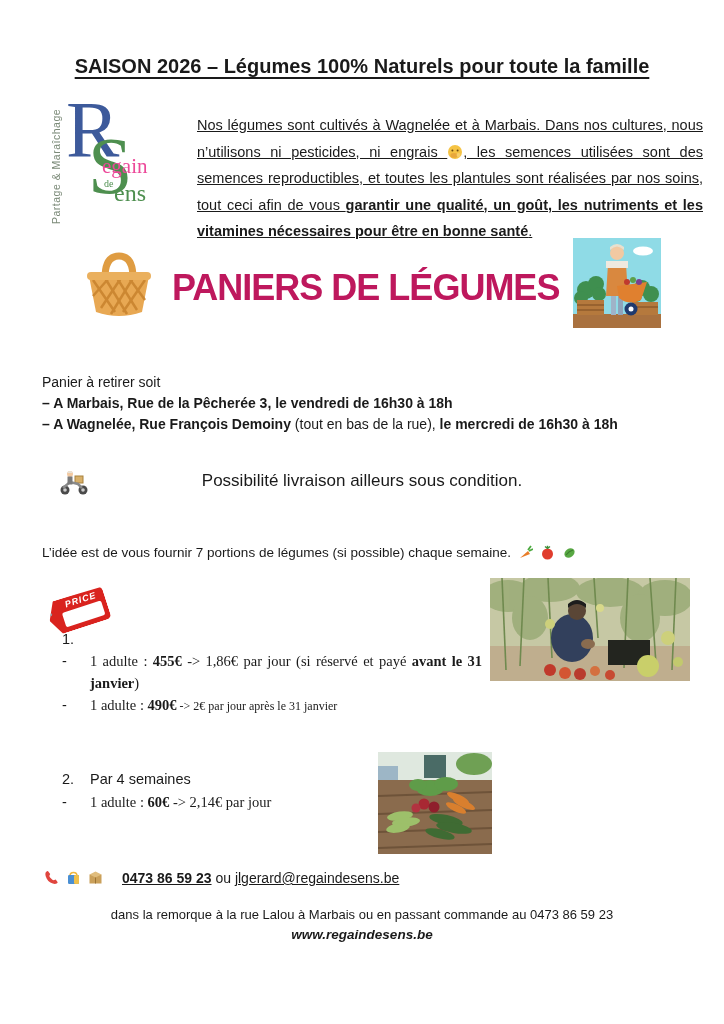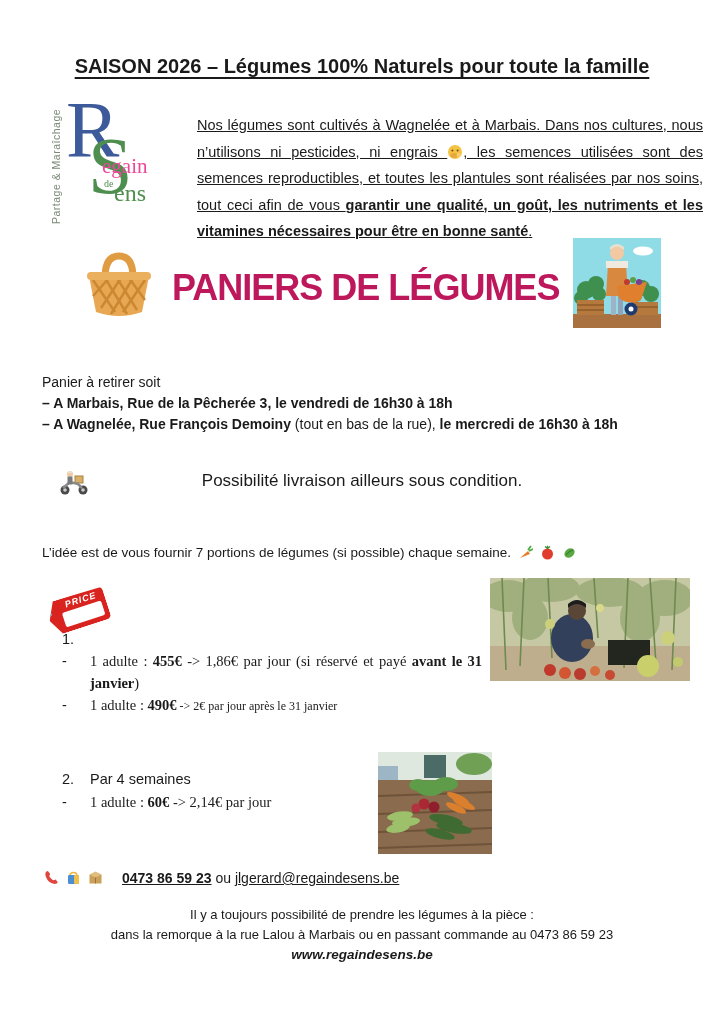--- a/index.html
+++ b/index.html
@@ -332,18 +332,17 @@
       <svg viewBox="0 0 15 15" width="15" height="15">
           <rect x="1.5" y="4.5" width="12" height="9" fill="#caa05a"></rect>
           <polygon points="1.5,4.5 7.5,1.5 13.5,4.5 7.5,7.5" fill="#e0bd7d"></polygon>
           <line x1="7.5" y1="7.5" x2="7.5" y2="13.5" stroke="#9c7334" stroke-width="1"></line>
         </svg>
     </span>
     <span class="contact-text"><span class="b lnk">0473 86 59 23</span> <span>ou</span> <span class="lnk">jlgerard@regaindesens.be</span></span>
   </div>
 
   <div class="footer">
-    <div>Il y a toujours possibilité de prendre les légumes à la pièce :</div>
     <div>dans la remorque à la rue Lalou à Marbais ou en passant commande au 0473 86 59 23</div>
     <div class="website">www.regaindesens.be</div>
   </div>
 
 </div>
 
 </body></html>

